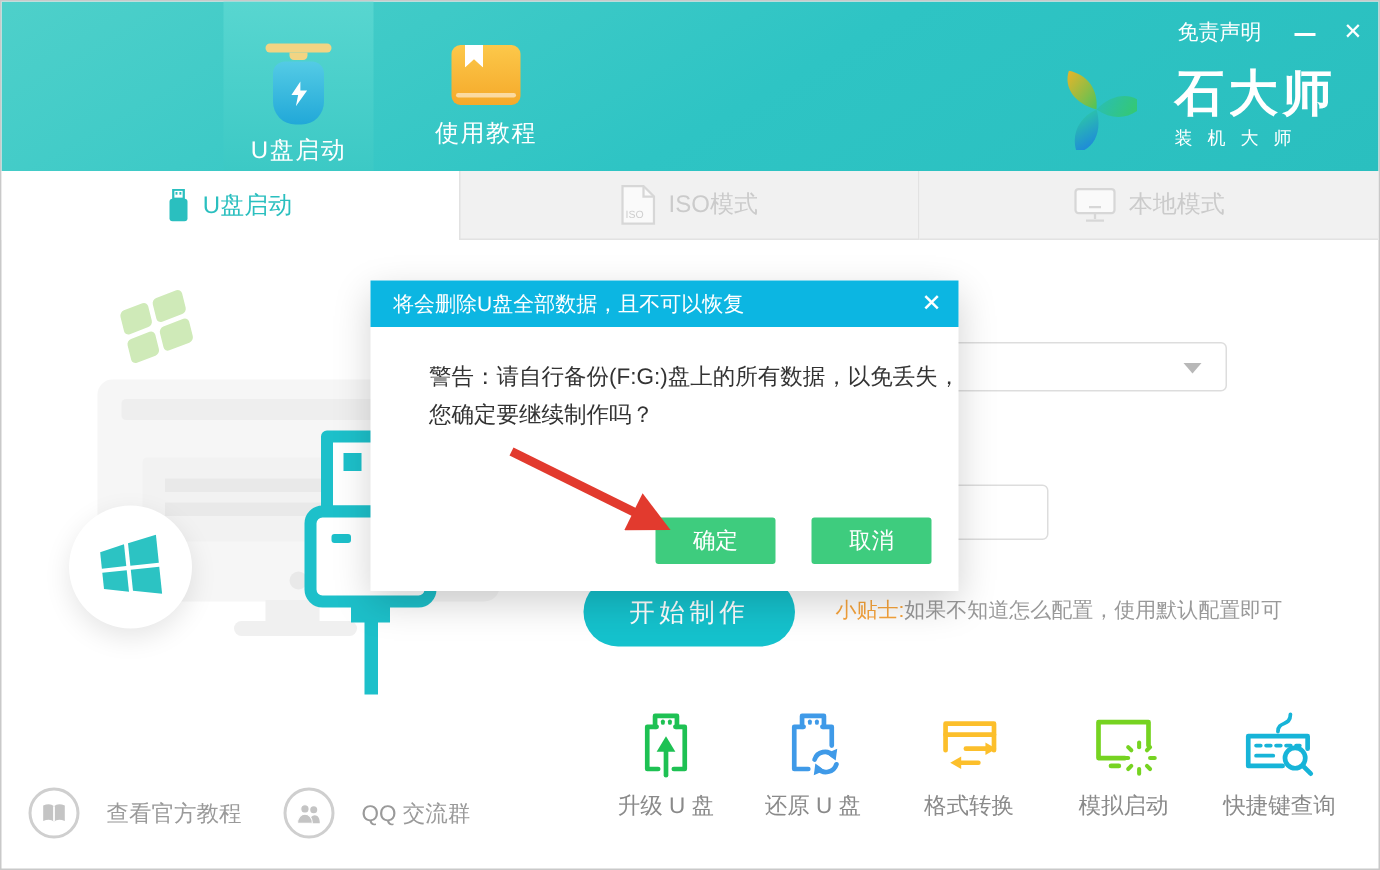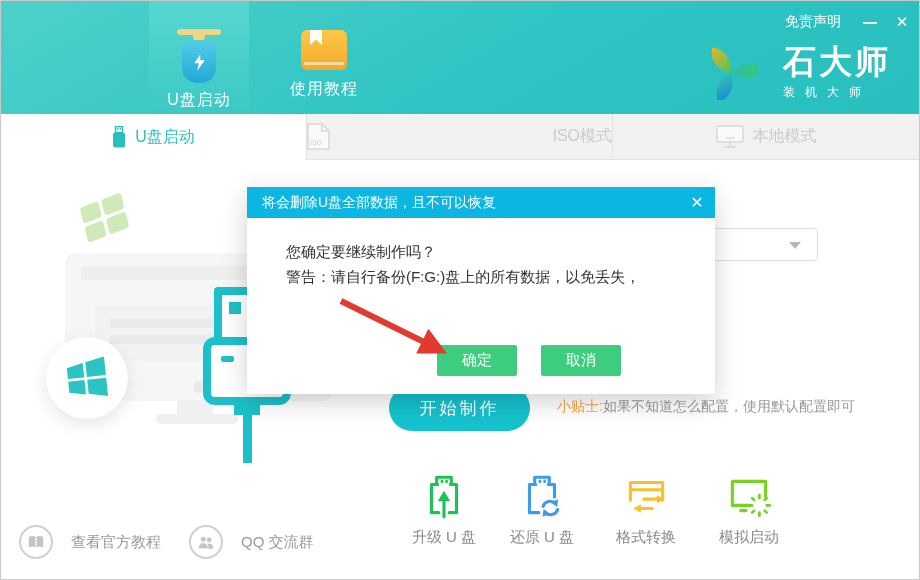--- a/index.html
+++ b/index.html
@@ -33,21 +33,21 @@
   .logo-text { margin-left:25px; color:#fff; }
   .logo-title { font-size:33px; font-weight:bold; letter-spacing:3px; line-height:34px; }
   .logo-sub { font-size:12px; letter-spacing:10px; margin-top:5px; }
 
   
   .tabbar { position:absolute; left:0; top:113px; width:100%; height:46px; display:flex; }
   .tab { display:flex; align-items:center; justify-content:center; gap:9px; font-size:16px; cursor:pointer; }
   .tab.inactive { background:#f1f1f1; color:#cbcbcb; border-bottom:1px solid #e2e2e2; }
   .tab.active { background:#fff; color:#2abfbf; }
   .tab1 { width:305px; }
-  .tab2 { width:307px; border-left:1px solid #e2e2e2; border-right:1px solid #e2e2e2;justify-content:space-between; }
+  .tab2 { width:307px; border-left:1px solid #e2e2e2; border-right:1px solid #e2e2e2; }
   .tab3 { flex:1; }
 
   
   .ghost-flag { position:absolute; left:80px; top:195px; transform:rotate(-14deg); }
   .monitor { position:absolute; left:64px; top:252px; width:268px; height:148px; background:#f6f6f6; border-radius:10px; }
   .monitor .mbar { position:absolute; left:16px; top:13px; right:16px; height:14px; background:#eeeeee; border-radius:3px; }
   .monitor .mpanel { position:absolute; left:30px; top:52px; width:226px; height:56px; background:#f2f2f2; border-radius:3px; }
   .monitor .mline1 { position:absolute; left:45px; top:66px; width:196px; height:9px; background:#e9e9e9; }
   .monitor .mline2 { position:absolute; left:45px; top:82px; width:150px; height:9px; background:#e9e9e9; }
   .monitor .mdot { position:absolute; left:50%; margin-left:-6px; bottom:8px; width:12px; height:12px; border-radius:50%; background:#e9e9e9; }
@@ -66,21 +66,21 @@
   .drive-select { position:absolute; left:420px; top:227px; width:397px; height:33px; border:1px solid #ddd; border-radius:4px; background:#fff; cursor:pointer; }
   .caret { position:absolute; right:16px; top:13px; width:0; height:0; border-left:6px solid transparent; border-right:6px solid transparent; border-top:7px solid #b8b8b8; }
   .hidden-box { position:absolute; left:420px; top:322px; width:278px; height:37px; border:1px solid #ddd; border-radius:4px; background:#fff; }
   .start-btn { position:absolute; left:388px; top:384px; width:141px; height:46px; border-radius:23px; background:#15c2cd;
                color:#fff; font-size:17px; letter-spacing:3px; display:flex; align-items:center; justify-content:center; cursor:pointer; }
   .tip { position:absolute; left:556px; top:397px; font-size:14px;text-align:center; }
   .tip-label { color:#f7a43c; }
   .tip-text { color:#999; }
 
   
-  .dialog { position:absolute; left:246px; top:186px; width:468px; height:207px; background:#fff;
+  .dialog { position:absolute; left:246px; top:186px; width:392px; height:207px; background:#fff;
             box-shadow:0 8px 24px rgba(0,0,0,.18); z-index:10; }
   .dialog-head { height:31px; background:#0cb6e2; color:#fff; font-size:14px; line-height:31px; padding-left:15px; position:relative; }
   .dialog-close { position:absolute; right:0; top:0; width:36px; height:31px; text-align:center; font-size:16px; cursor:pointer; }
   .dialog-msg { position:absolute; left:39px; top:52px; width:370px; font-size:15px; color:#333; line-height:25px; }
   .dlg-btn { position:absolute; top:158px; width:80px; height:31px; background:#3ecc7e; border:none; border-radius:2px;
              color:#fff; font-size:15px; cursor:pointer; }
   .dlg-confirm { left:190px; }
   .dlg-cancel { left:294px; }
 
   .arrow-svg { position:absolute; left:322px; top:286px; z-index:20; pointer-events:none; }
@@ -233,22 +233,22 @@
   <div class="tip">
     <span class="tip-label">小贴士:</span><span class="tip-text">如果不知道怎么配置，使用默认配置即可</span>
   </div>
 
   <div class="dialog">
     <div class="dialog-head">
       <span>将会删除U盘全部数据，且不可以恢复</span>
       <span class="dialog-close">✕</span>
     </div>
     <div class="dialog-msg">
+      <div>警告：请自行备份(F:G:)盘上的所有数据，以免丢失，</div>
       <div>您确定要继续制作吗？</div>
-      <div>警告：请自行备份(F:G:)盘上的所有数据，以免丢失，</div>
     </div>
     <button class="dlg-btn dlg-confirm">确定</button>
     <button class="dlg-btn dlg-cancel">取消</button>
   </div>
 
   <svg class="arrow-svg" width="135" height="80">
     <defs>
       <marker id="ah" markerWidth="5" markerHeight="4.6" refX="1.5" refY="5" orient="auto" viewBox="0 0 10 10">
         <path d="M0,0 L10,5 L0,10 Z" fill="#e23a2e"></path>
       </marker>
@@ -331,14 +331,27 @@
         <line x1="39" y1="38" x2="41" y2="40"></line>
         <line x1="34" y1="40" x2="34" y2="43"></line>
         <line x1="29" y1="38" x2="27" y2="40"></line>
         <line x1="27" y1="33" x2="24" y2="33"></line>
         <line x1="29" y1="28" x2="27" y2="26"></line>
       </g>
     </svg>
     <div class="tool-label">模拟启动</div>
   </div>
 
+  <div class="tool-item" style="left:800px; top:470px;">
+    <svg width="50" height="50" viewBox="0 0 48 48" fill="none" stroke="#17b4d8" stroke-width="3" stroke-linecap="round" stroke-linejoin="round">
+      <path d="M23,16 C23,9 31,13 31,5" stroke-width="2.4"></path>
+      <path d="M42,27 V19 H4 V38 H26"></path>
+      <g stroke-width="2.4" stroke-dasharray="3 3.4">
+        <line x1="9" y1="25" x2="37" y2="25"></line>
+      </g>
+      <line x1="9" y1="31.5" x2="20" y2="31.5" stroke-width="2.4"></line>
+      <circle cx="34" cy="33" r="6.5"></circle>
+      <line x1="39" y1="38" x2="44" y2="43"></line>
+    </svg>
+    <div class="tool-label">快捷键查询</div>
+  </div>
 
 </div>
 
 </body></html>

